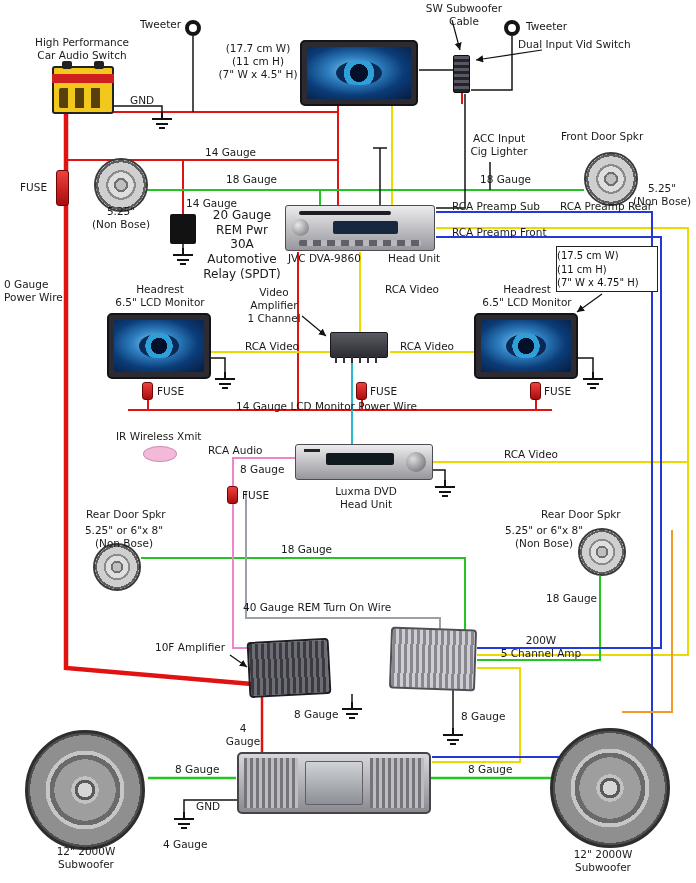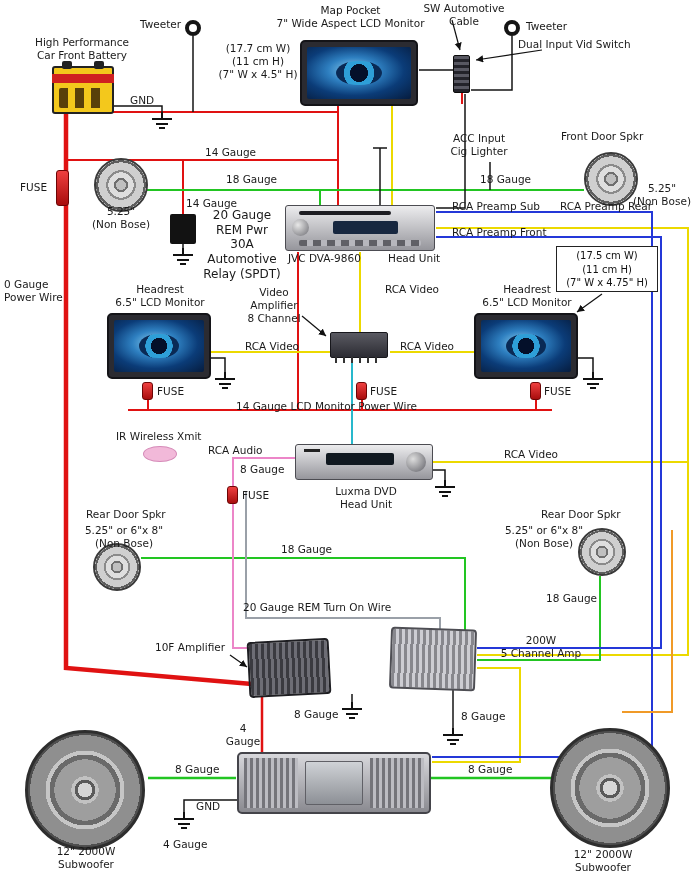--- a/index.html
+++ b/index.html
@@ -46,21 +46,21 @@
   .ir{position:absolute;border-radius:50%;background:#f2b9d9;border:1px solid #d58ab8}
   .ampdark{position:absolute;border:2px solid #1e1e22;border-radius:4px;transform:rotate(-3deg);
            background:repeating-linear-gradient(90deg,#3a3a40 0 3px,#6d6d75 3px 6px)}
   .ampgray{position:absolute;border:2px solid #4e4e54;border-radius:4px;transform:rotate(2deg);
            background:repeating-linear-gradient(90deg,#87878d 0 3px,#cdcdd3 3px 6px)}
   .ampmono{position:absolute;background:linear-gradient(#d8d8dc,#8a8a90);border:2px solid #44444a;border-radius:5px}
   .fins{position:absolute;top:4px;bottom:4px;width:54px;background:repeating-linear-gradient(90deg,#74747a 0 3px,#bcbcc2 3px 6px)}
   .finsL{left:5px}.finsR{right:5px}
   .mpanel{position:absolute;left:66px;right:66px;top:7px;bottom:7px;border:1px solid #606066;
           background:linear-gradient(#cfd2d6,#8d9096);border-radius:2px}
-  .dimsbox{position:absolute;border:1px solid #222;background:#fff;text-align:center;
+  .dimsbox{position:absolute;border:1px solid #222;background:#fff;text-align:left;
            font-size:10px;line-height:1.35;white-space:pre-line;padding-top:2px}
   .gnd{position:absolute}
 </style>
 </head>
 <body>
 
 <div class="canvas">
 
   <svg class="wires" width="696" height="883">
     <defs>
@@ -230,33 +230,31 @@
       <path d="M12 0 V7 M2 7 H22 M6 12 H18 M9 16 H15" stroke="#111" stroke-width="2" fill="none"></path>
     </svg>
   <svg class="gnd" style="left:441px;top:728px" width="24" height="20">
       <path d="M12 0 V7 M2 7 H22 M6 12 H18 M9 16 H15" stroke="#111" stroke-width="2" fill="none"></path>
     </svg>
   <svg class="gnd" style="left:172px;top:812px" width="24" height="20">
       <path d="M12 0 V7 M2 7 H22 M6 12 H18 M9 16 H15" stroke="#111" stroke-width="2" fill="none"></path>
     </svg>
 
   <div class="lbl" style="left:140px;top:18px">Tweeter</div>
-  <div class="lbl center" style="left:258px;top:4px;width:185px">Map Pocket
-7" Wide Aspect LCD Monitor</div>
-  <div class="lbl center" style="left:418px;top:2px;width:92px">SW Automotive
+  <div class="lbl center" style="left:418px;top:2px;width:92px">SW Subwoofer
 Cable</div>
   <div class="lbl" style="left:526px;top:20px">Tweeter</div>
   <div class="lbl center" style="left:26px;top:36px;width:112px">High Performance
-Car Front Battery</div>
+Car Audio Switch</div>
   <div class="lbl" style="left:130px;top:94px">GND</div>
   <div class="lbl center" style="left:216px;top:42px;width:84px">(17.7 cm W)
 (11 cm H)
 (7" W x 4.5" H)</div>
   <div class="lbl" style="left:518px;top:38px">Dual Input Vid Switch</div>
-  <div class="lbl center" style="left:444px;top:132px;width:70px">ACC Input
+  <div class="lbl center" style="left:464px;top:132px;width:70px">ACC Input
 Cig Lighter</div>
   <div class="lbl" style="left:561px;top:130px">Front Door Spkr</div>
   <div class="lbl" style="left:205px;top:146px">14 Gauge</div>
   <div class="lbl" style="left:226px;top:173px">18 Gauge</div>
   <div class="lbl" style="left:480px;top:173px">18 Gauge</div>
   <div class="lbl" style="left:20px;top:181px">FUSE</div>
   <div class="lbl center" style="left:88px;top:205px;width:66px">5.25"
 (Non Bose)</div>
   <div class="lbl center" style="left:630px;top:182px;width:64px">5.25"
 (Non Bose)</div>
@@ -273,21 +271,21 @@
   <div class="lbl" style="left:452px;top:226px">RCA Preamp Front</div>
   <div class="lbl" style="left:4px;top:278px">0 Gauge
 Power Wire</div>
   <div class="lbl center" style="left:110px;top:283px;width:100px">Headrest
 6.5" LCD Monitor</div>
   <div class="lbl" style="left:385px;top:283px">RCA Video</div>
   <div class="lbl center" style="left:477px;top:283px;width:100px">Headrest
 6.5" LCD Monitor</div>
   <div class="lbl center" style="left:243px;top:286px;width:62px">Video
 Amplifier
-8 Channel</div>
+1 Channel</div>
   <div class="lbl" style="left:245px;top:340px">RCA Video</div>
   <div class="lbl" style="left:400px;top:340px">RCA Video</div>
   <div class="lbl" style="left:157px;top:385px">FUSE</div>
   <div class="lbl" style="left:370px;top:385px">FUSE</div>
   <div class="lbl" style="left:544px;top:385px">FUSE</div>
   <div class="lbl" style="left:236px;top:400px">14 Gauge LCD Monitor Power Wire</div>
   <div class="lbl" style="left:116px;top:430px">IR Wireless Xmit</div>
   <div class="lbl" style="left:208px;top:444px">RCA Audio</div>
   <div class="lbl" style="left:240px;top:463px">8 Gauge</div>
   <div class="lbl" style="left:504px;top:448px">RCA Video</div>
@@ -295,21 +293,21 @@
 Head Unit</div>
   <div class="lbl" style="left:242px;top:489px">FUSE</div>
   <div class="lbl" style="left:86px;top:508px">Rear Door Spkr</div>
   <div class="lbl center" style="left:78px;top:524px;width:92px">5.25" or  6"x 8"
 (Non Bose)</div>
   <div class="lbl" style="left:541px;top:508px">Rear Door Spkr</div>
   <div class="lbl center" style="left:498px;top:524px;width:92px">5.25" or  6"x 8"
 (Non Bose)</div>
   <div class="lbl" style="left:281px;top:543px">18 Gauge</div>
   <div class="lbl" style="left:546px;top:592px">18 Gauge</div>
-  <div class="lbl" style="left:243px;top:601px">20 Gauge REM Turn On Wire</div>
+  <div class="lbl" style="left:243px;top:601px">40 Gauge REM Turn On Wire</div>
   <div class="lbl" style="left:155px;top:641px">10F Amplifier</div>
   <div class="lbl center" style="left:486px;top:634px;width:110px">200W
 5 Channel Amp</div>
   <div class="lbl" style="left:294px;top:708px">8 Gauge</div>
   <div class="lbl" style="left:461px;top:710px">8 Gauge</div>
   <div class="lbl center" style="left:216px;top:722px;width:54px">4
 Gauge</div>
   <div class="lbl" style="left:175px;top:763px">8 Gauge</div>
   <div class="lbl" style="left:468px;top:763px">8 Gauge</div>
   <div class="lbl" style="left:196px;top:800px">GND</div>

